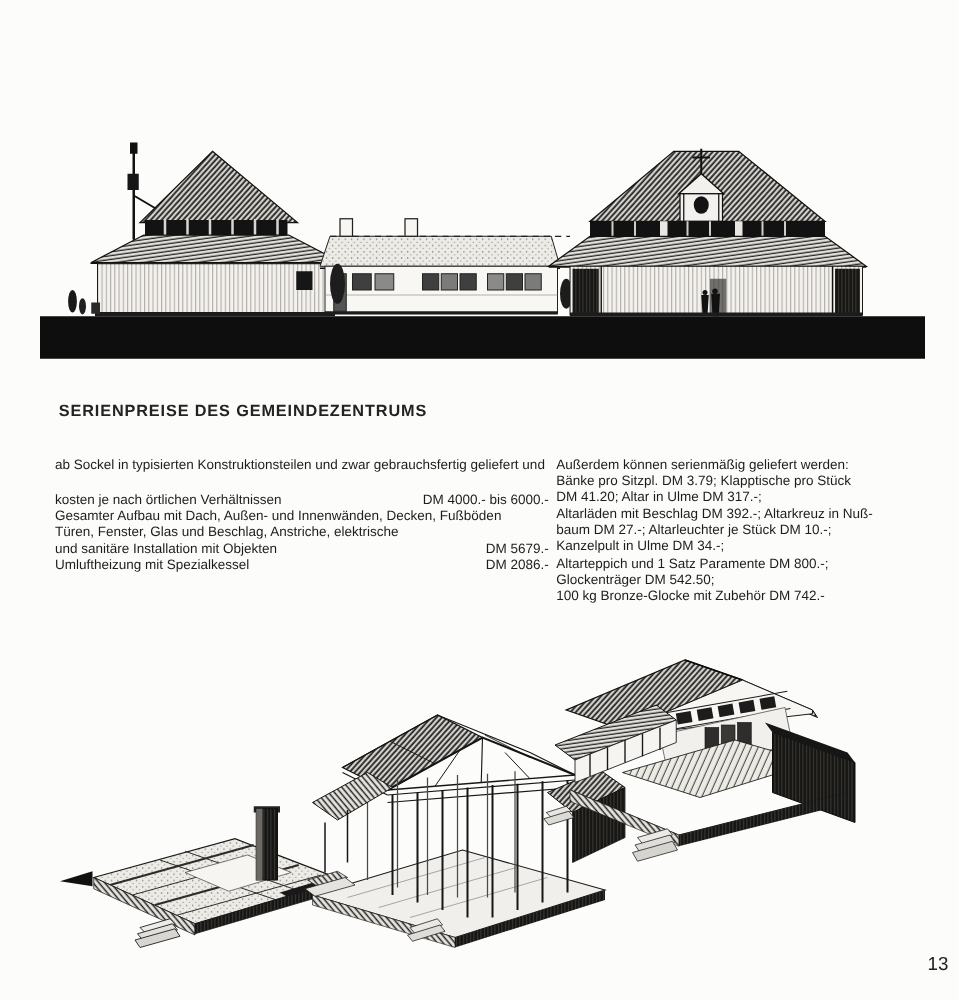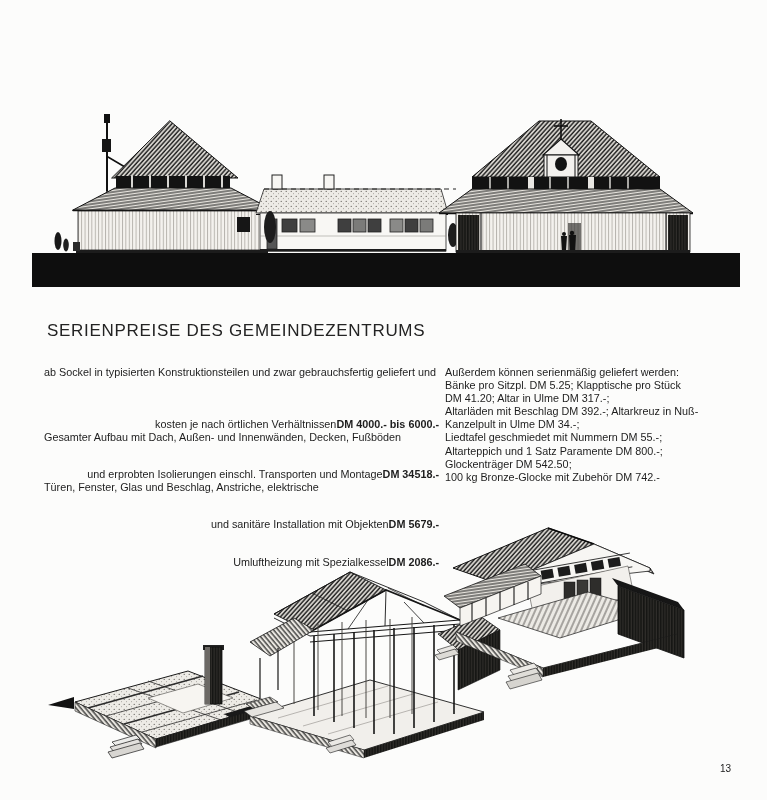--- a/index.html
+++ b/index.html
@@ -4,31 +4,31 @@
 <style>
   html,body{margin:0;padding:0;background:#ffffff;}
   .page{
     position:relative;width:767px;height:800px;background:#fcfcfb;
     font-family:"Liberation Sans",sans-serif;color:#1d1d1d;overflow:hidden;
   }
   svg{position:absolute;display:block;}
   #topsvg{left:20px;top:95px;}
   #botsvg{left:28px;top:518px;}
   .heading{
-    position:absolute;left:47px;top:321px;font-size:17px;font-weight:400;
+    position:absolute;left:47px;top:321px;font-size:13px;font-weight:700;
     letter-spacing:0.7px;color:#232323;white-space:nowrap;
   }
   .cols{position:absolute;left:44px;top:366px;width:700px;font-size:10.8px;line-height:13.1px;}
   .leftcol{position:absolute;left:0;top:0;width:401px;}
   .rightcol{position:absolute;left:401px;top:0;width:299px;}
   .line{white-space:nowrap;}
   .spacer{height:15px;}
-  .price-row{display:flex;justify-content:flex-end;margin-top:24px;}
-  .price{white-space:nowrap;padding-right:6px;font-weight:bold;}
-  .pagenum{position:absolute;left:720px;top:763px;font-size:10px;color:#222;}
+  .price-row{display:flex;justify-content:space-between;}
+  .price{white-space:nowrap;padding-right:6px;}
+  .pagenum{position:absolute;left:742px;top:763px;font-size:15px;color:#222;}
 </style>
 </head>
 <body>
 
 <div class="page">
 
   <svg id="topsvg" width="722" height="195" viewBox="0 0 722 195">
     <defs>
       <pattern id="pRoofA" width="3.2" height="3.2" patternUnits="userSpaceOnUse" patternTransform="rotate(42)">
         <rect width="3.2" height="3.2" fill="#e3e0da"></rect>
@@ -154,44 +154,40 @@
     <div class="leftcol">
       <div class="line">ab Sockel in typisierten Konstruktionsteilen und zwar gebrauchsfertig geliefert und</div>
       <div class="spacer"></div>
 
       <div class="price-row">
         <span class="line">kosten je nach örtlichen Verhältnissen</span>
         <span class="price">DM 4000.- bis 6000.-</span>
       </div>
 
       <div class="line">Gesamter Aufbau mit Dach, Außen- und Innenwänden, Decken, Fußböden</div>
-      <div class="price-row">
-        <span class="line">und erprobten Isolierungen einschl. Transporten und Montage</span>
-        <span class="price">DM 34518.-</span>
-      </div>
 
       <div class="line">Türen, Fenster, Glas und Beschlag, Anstriche, elektrische</div>
       <div class="price-row">
         <span class="line">und sanitäre Installation mit Objekten</span>
         <span class="price">DM 5679.-</span>
       </div>
 
       <div class="price-row">
         <span class="line">Umluftheizung mit Spezialkessel</span>
         <span class="price">DM 2086.-</span>
       </div>
     </div>
 
     <div class="rightcol">
       <div class="line">Außerdem können serienmäßig geliefert werden:</div>
-      <div class="line">Bänke pro Sitzpl. DM 5.25; Klapptische pro Stück</div>
+      <div class="line">Bänke pro Sitzpl. DM 3.79; Klapptische pro Stück</div>
       <div class="line">DM 41.20; Altar in Ulme DM 317.-;</div>
       <div class="line">Altarläden mit Beschlag DM 392.-; Altarkreuz in Nuß-</div>
+      <div class="line">baum DM 27.-; Altarleuchter je Stück DM 10.-;</div>
       <div class="line">Kanzelpult in Ulme DM 34.-;</div>
-      <div class="line">Liedtafel geschmiedet mit Nummern DM 55.-;</div>
       <div class="line">Altarteppich und 1 Satz Paramente DM 800.-;</div>
       <div class="line">Glockenträger DM 542.50;</div>
       <div class="line">100 kg Bronze-Glocke mit Zubehör DM 742.-</div>
     </div>
   </div>
 
   <svg id="botsvg" width="710" height="255" viewBox="0 0 710 255">
 
     <g>
       <path d="M20,187 L46,179 L46,191 Z" fill="#111"></path>

